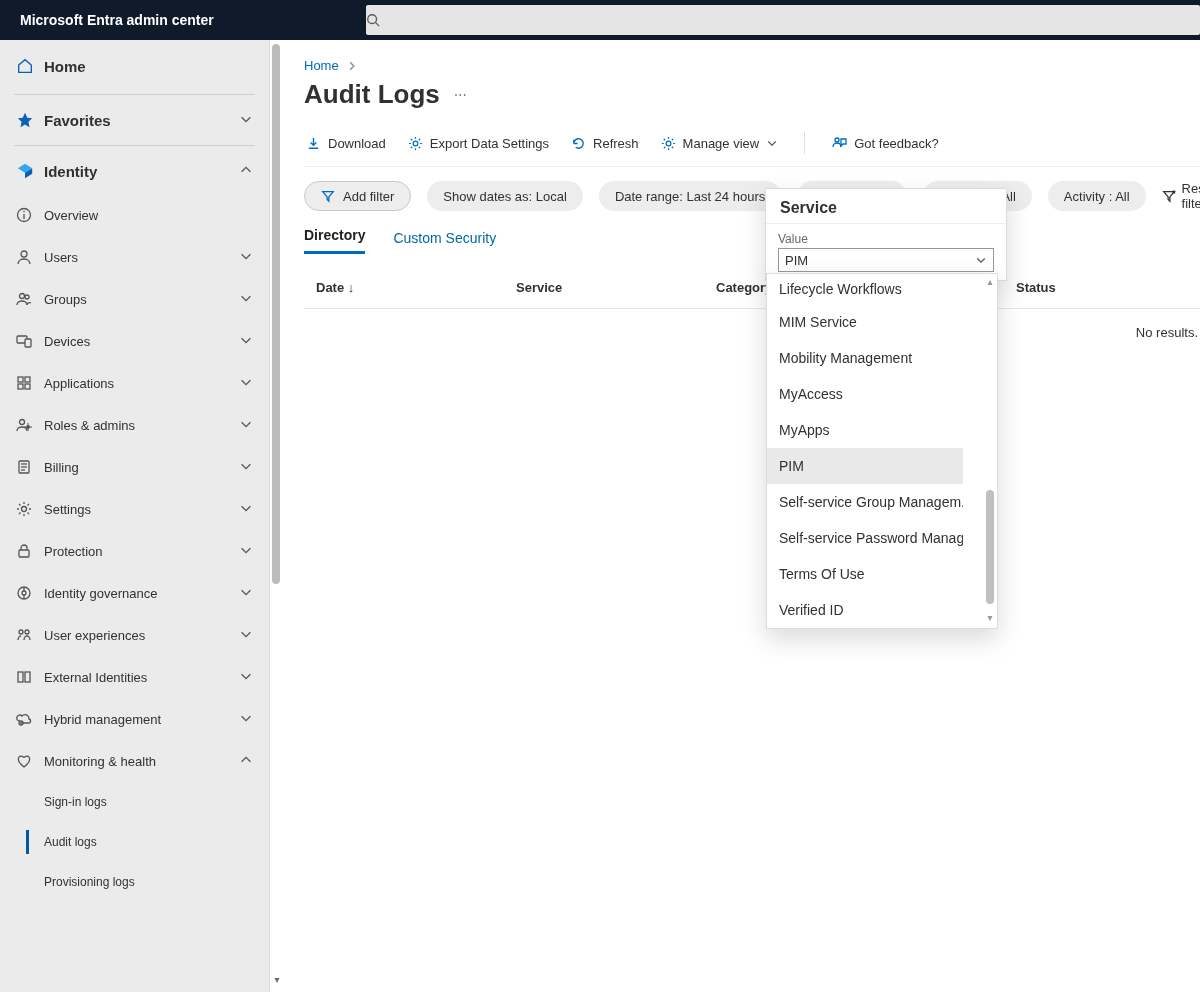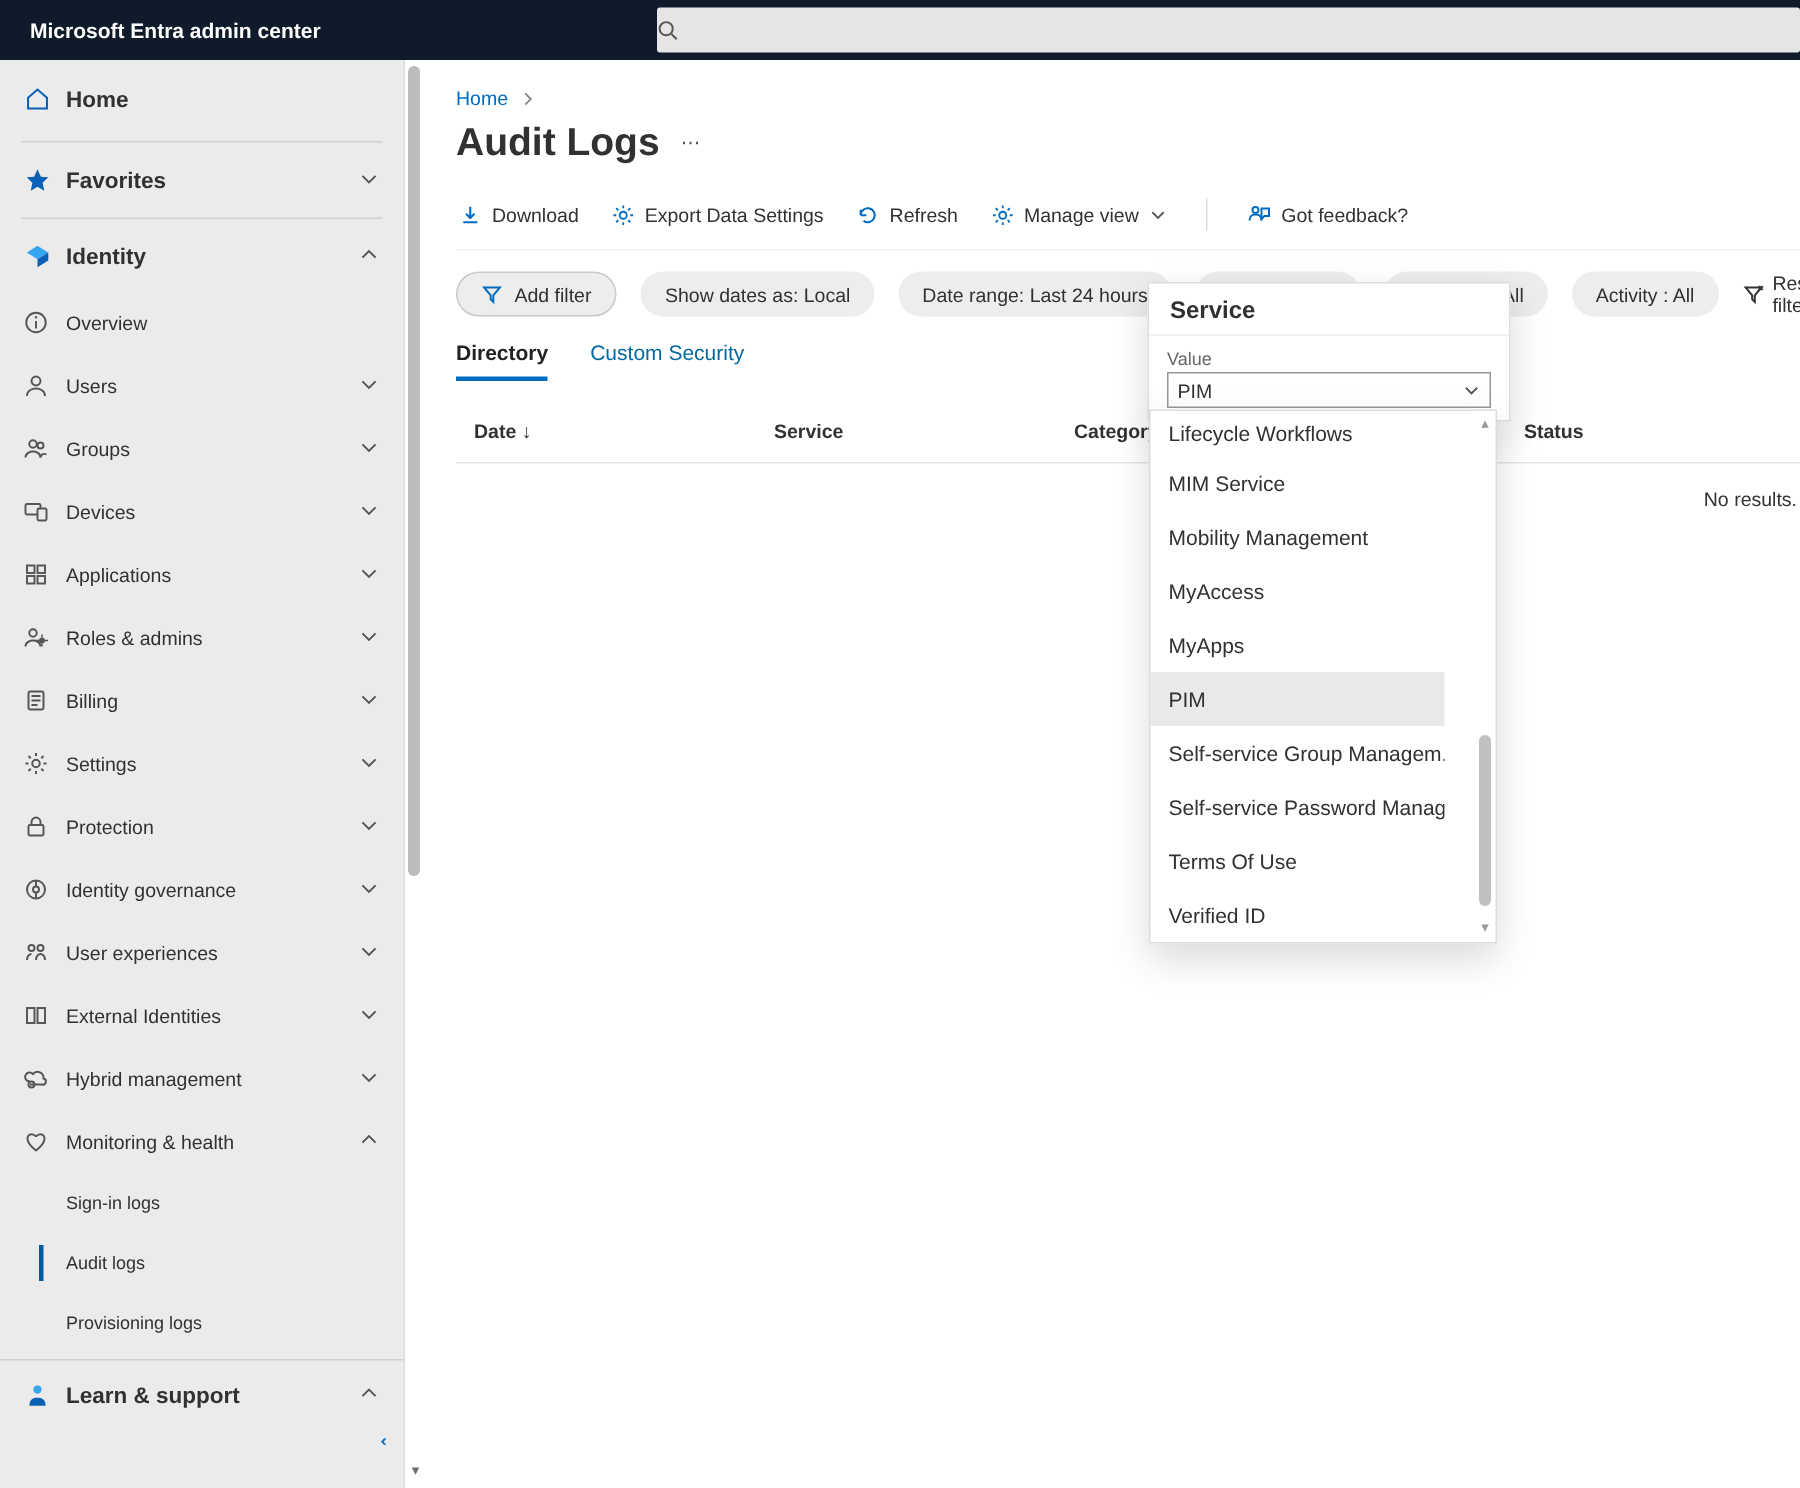--- a/index.html
+++ b/index.html
@@ -22,21 +22,21 @@
     height: 40px;
     background: #0f1b2a;
     display: flex;
     align-items: center;
     color: #fff;
   }
   .top-bar .product {
     padding-left: 20px;
     font-size: 14px;
     font-weight: 600;
-    width: 438px;
+    width: 366px;
   }
   .search-wrap {
     flex: 1;
     height: 30px;
     background: #e5e5e5;
     border-radius: 2px;
     display: flex;
     align-items: center;
     color: #555;
     margin-right: 0;
@@ -205,20 +205,21 @@
   .pill.add .icon { color: #006cc1; margin-right: 8px; }
   .reset-filters {
     display: flex; align-items: center; gap: 6px;
     color: #323130; cursor: pointer;
   }
 
   .tabs {
     display: flex; gap: 28px;
     margin-bottom: 14px;
     font-size: 14px;
+    align-items: flex-end;
   }
   .tab {
     padding-bottom: 8px;
     color: #0369a1;
     cursor: pointer;
   }
   .tab.active {
     color: #222;
     font-weight: 600;
     border-bottom: 3px solid #006cc1;
@@ -583,37 +584,20 @@
   <div class="nav-row sub">
     <span class="lbl">Sign-in logs</span>
   </div>
   <div class="nav-row sub active">
     <span class="lbl">Audit logs</span>
   </div>
   <div class="nav-row sub">
     <span class="lbl">Provisioning logs</span>
   </div>
 
-  <div class="learn-block">
-    <div class="nav-row section compact">
-      <span class="ic">
-        <svg width="18" height="18" viewBox="0 0 20 20">
-            <circle cx="10" cy="6" r="3" fill="#35a7f0"></circle>
-            <path d="M4 18 C4 13 7 12 10 12 C13 12 16 13 16 18 Z" fill="#0a60b5"></path>
-          </svg>
-      </span>
-      <span class="lbl">Learn &amp; support</span>
-      <span class="chev">
-          <svg width="14" height="14" viewBox="0 0 16 16" fill="none" stroke="#555" stroke-width="1.5">
-            <path d="M3 10 L8 5 L13 10"></path>
-          </svg>
-        </span>
-    </div>
-    <div class="collapse-arrows">‹‹</div>
-  </div>
 
 </div>
 
 <div class="side-scroll">
   <div class="arrow up">▴</div>
   <div class="thumb"></div>
   <div class="arrow down">▾</div>
 </div>
 
 <div class="main">

